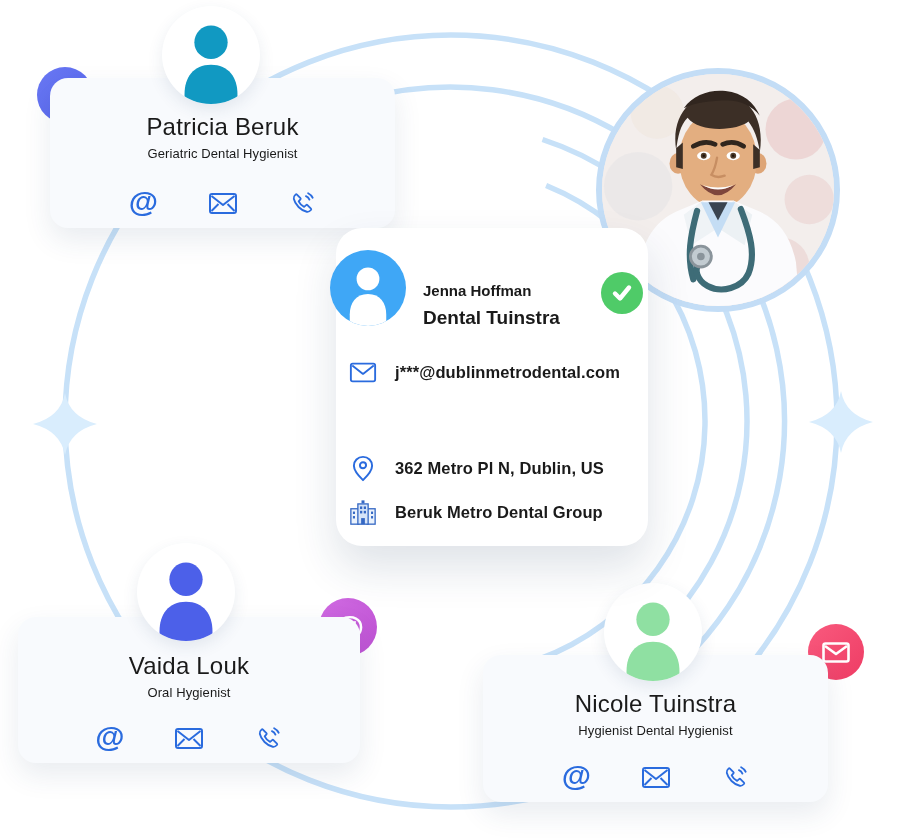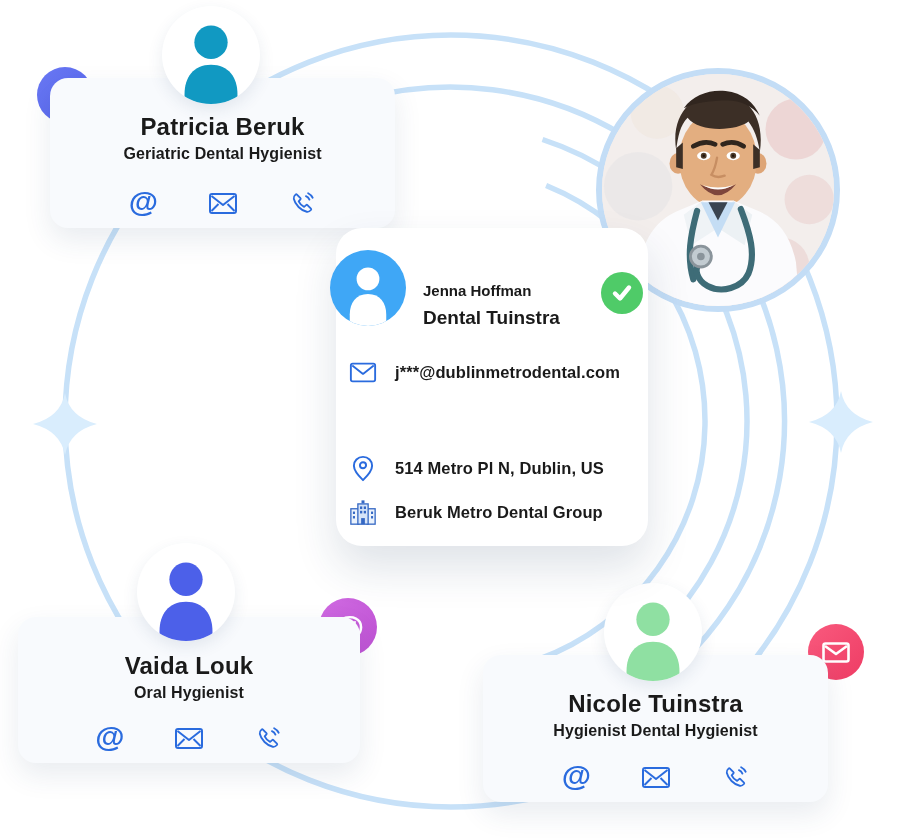--- a/index.html
+++ b/index.html
@@ -44,22 +44,22 @@
     box-shadow:0 6px 16px rgba(40,70,110,0.10);
   }
   .avatar-top{width:98px;height:98px;}
   .card-patricia .avatar{left:112px;top:-72px;}
   .card-vaida .avatar{left:119px;top:-74px;}
   .card-nicole .avatar{left:121px;top:-72px;}
   .avatar svg{position:absolute;left:0;top:0;width:100%;height:100%;}
   .avatar-jenna{left:-6px;top:22px;width:76px;height:76px;background:#3fa7f6;box-shadow:none;}
   
   .titleblock{position:absolute;left:0;right:0;top:34px;text-align:center;}
-  .person-name{font-size:24px;font-weight:700;line-height:29px;letter-spacing:.2px;}
-  .person-role{font-size:16px;font-weight:700;line-height:26px;letter-spacing:.1px;}
+  .person-name{font-size:24px;font-weight:400;line-height:29px;letter-spacing:.2px;}
+  .person-role{font-size:13px;font-weight:400;line-height:26px;letter-spacing:.1px;}
   
   .mini-icons{position:absolute;left:0;right:0;bottom:9px;display:flex;justify-content:center;align-items:center;gap:47px;height:32px;}
   .mini-icons .at-glyph{color:#2a6bde;font-size:30px;font-weight:700;line-height:1;transform:translateY(-1px);}
   .icon-btn{display:flex;align-items:center;justify-content:center;width:32px;height:32px;cursor:pointer;}
   
   .jenna-header-text{position:absolute;left:87px;top:48px;}
   .jenna-name{font-size:15px;font-weight:700;line-height:29px;}
   .jenna-role{font-size:19px;font-weight:700;line-height:25px;}
   .contact-row{position:absolute;left:12px;height:44px;display:flex;align-items:center;}
   .contact-row .row-icon{width:30px;height:32px;display:flex;align-items:center;justify-content:center;flex:0 0 30px;}
@@ -211,21 +211,21 @@
 
     <div class="contact-row row-3">
       <span class="row-icon">
         <svg width="26" height="29" viewBox="0 0 28 30">
             <g fill="none" stroke="#2a6bde" stroke-width="2.1" stroke-linejoin="round">
               <path d="M14 2.5 C8.3 2.5 4.2 6.9 4.2 12 C4.2 18 14 27.5 14 27.5 C14 27.5 23.8 18 23.8 12 C23.8 6.9 19.7 2.5 14 2.5 Z"></path>
               <circle cx="14" cy="11.5" r="3.3"></circle>
             </g>
           </svg>
       </span>
-      <span class="row-text">514 Metro Pl N, Dublin, US</span>
+      <span class="row-text">362 Metro Pl N, Dublin, US</span>
     </div>
 
     <div class="contact-row row-4">
       <span class="row-icon">
         <svg width="28" height="27" viewBox="0 0 30 28">
           <rect x="13.4" y="1" width="3.2" height="3.2" fill="#3568c4"></rect>
           <rect x="2" y="10" width="8.5" height="16.5" fill="#eaf2fc" stroke="#3568c4" stroke-width="1.4"></rect>
           <rect x="19.5" y="10" width="8.5" height="16.5" fill="#eaf2fc" stroke="#3568c4" stroke-width="1.4"></rect>
           <rect x="9.5" y="4.8" width="11" height="21.7" fill="#d6e4f8" stroke="#3568c4" stroke-width="1.4"></rect>
           <rect x="11.8" y="7.5" width="2.4" height="2.8" fill="#3568c4"></rect>

